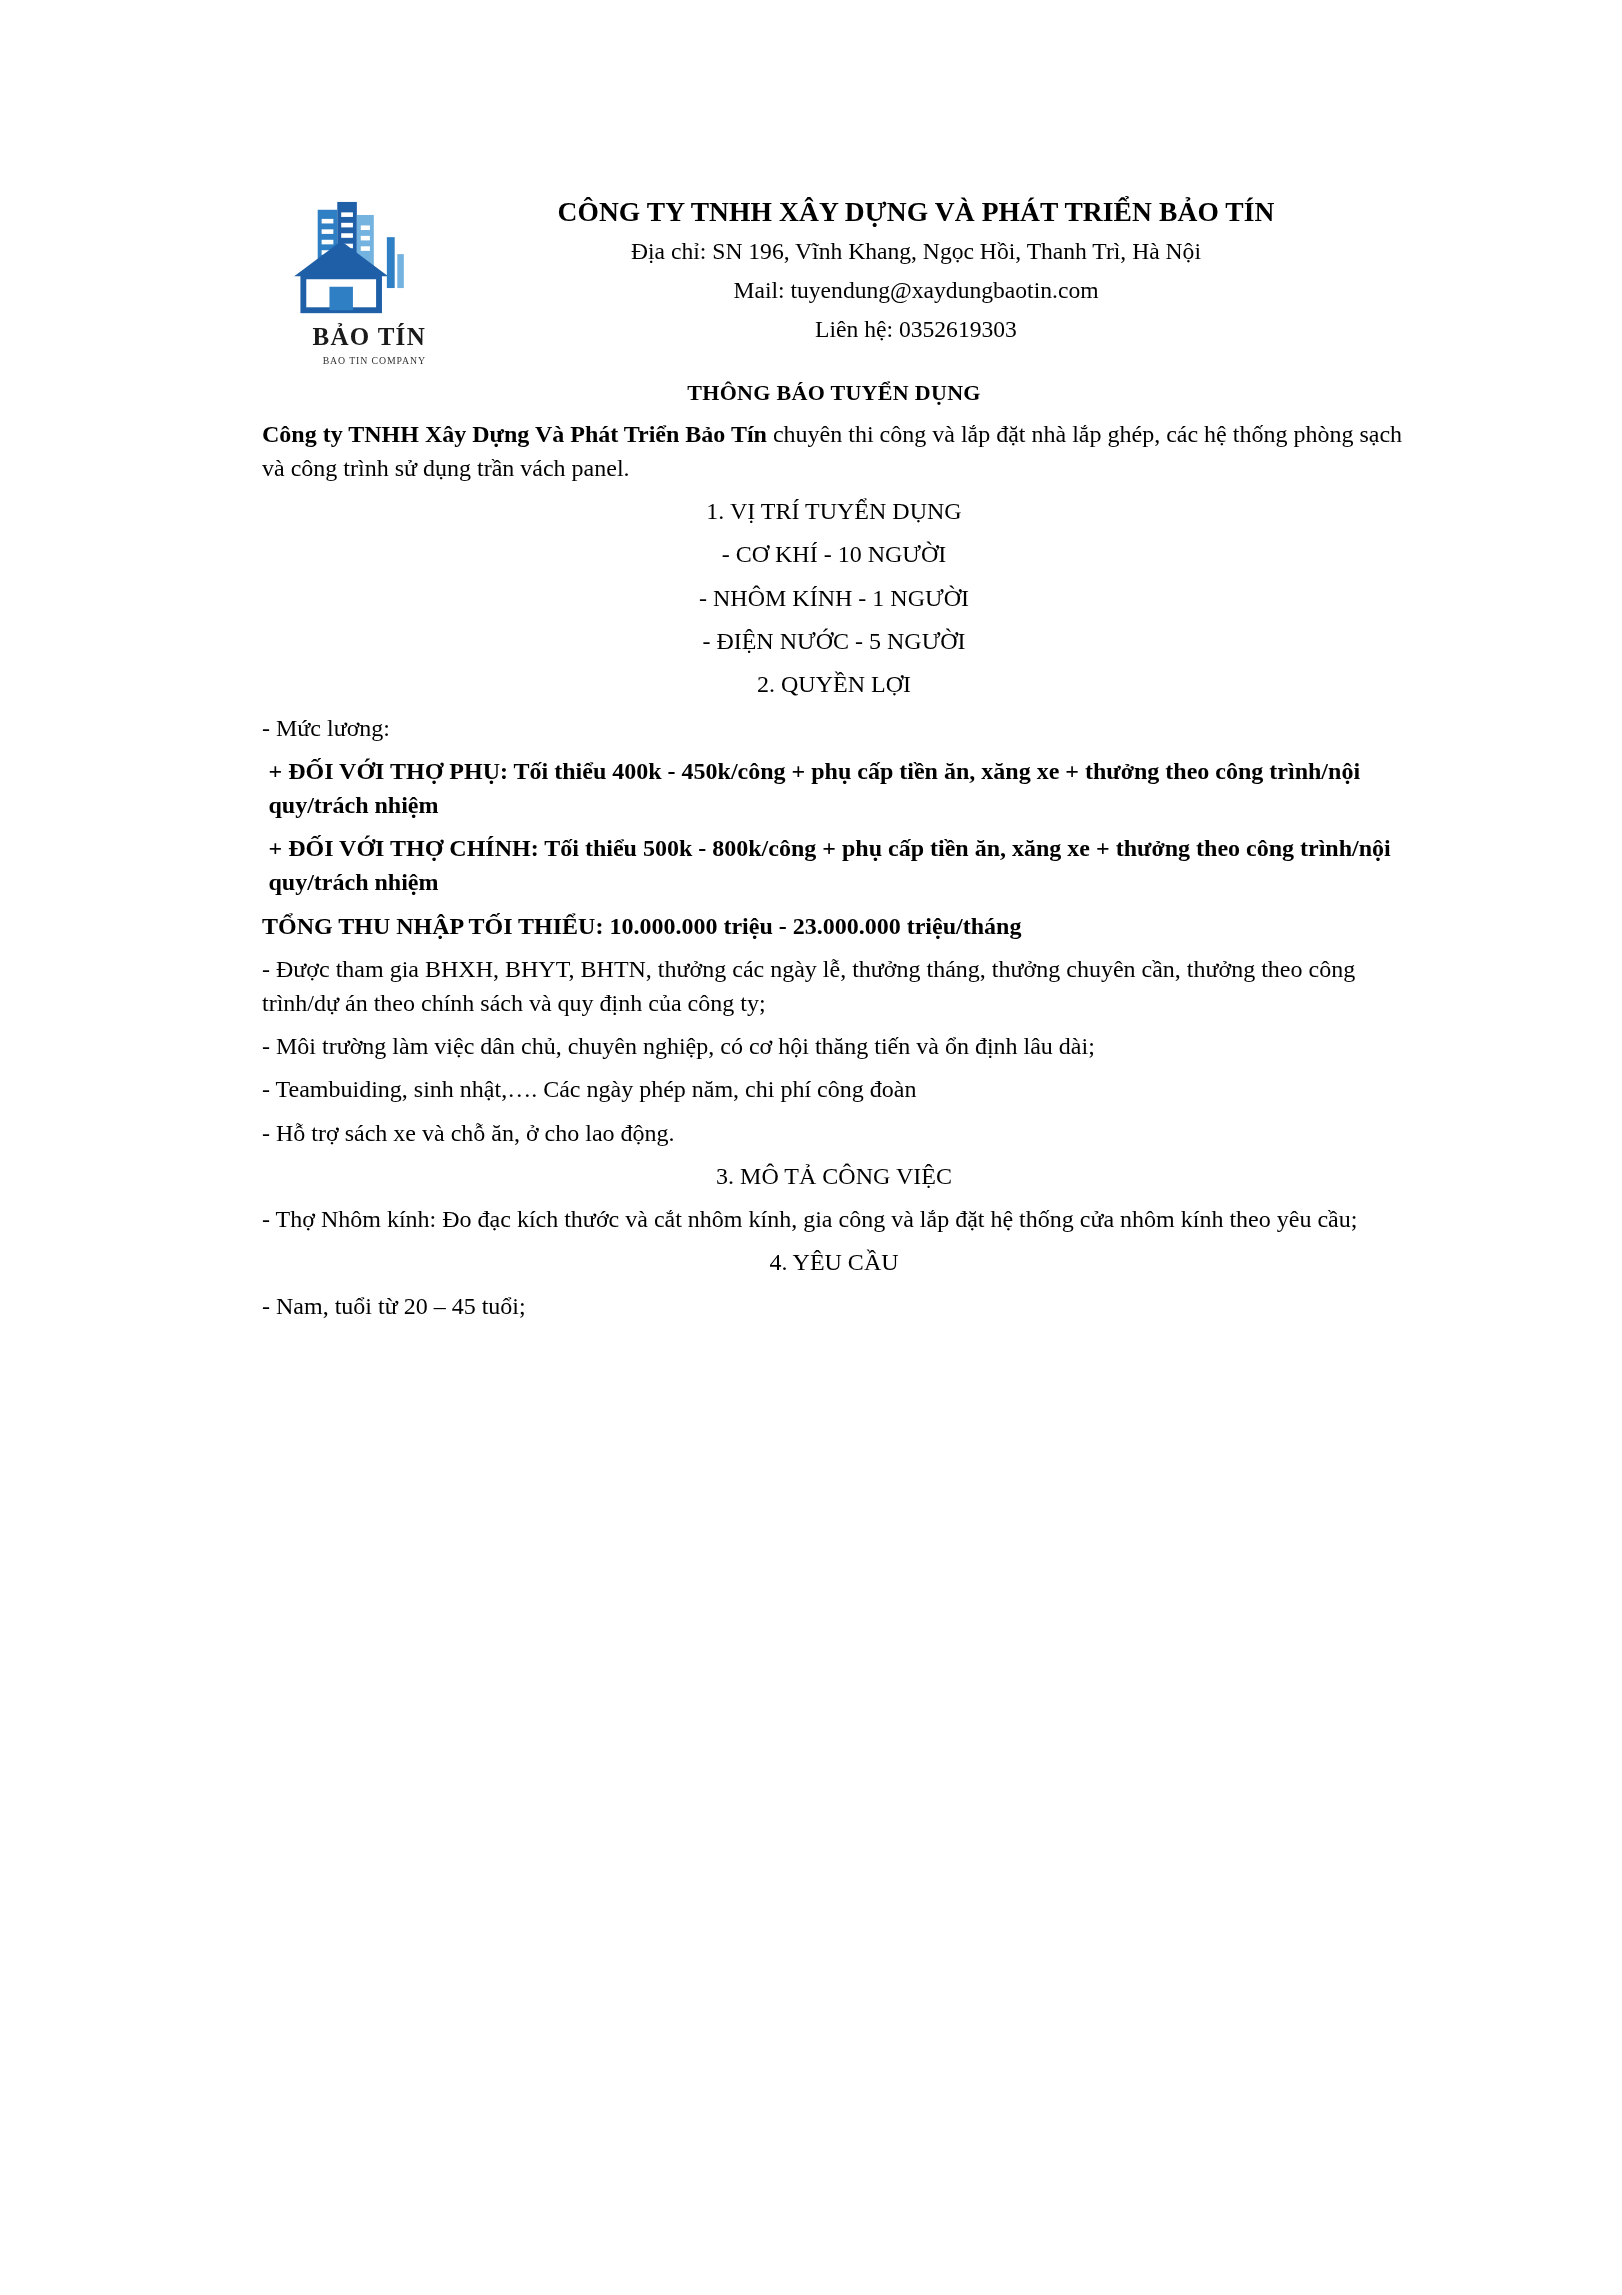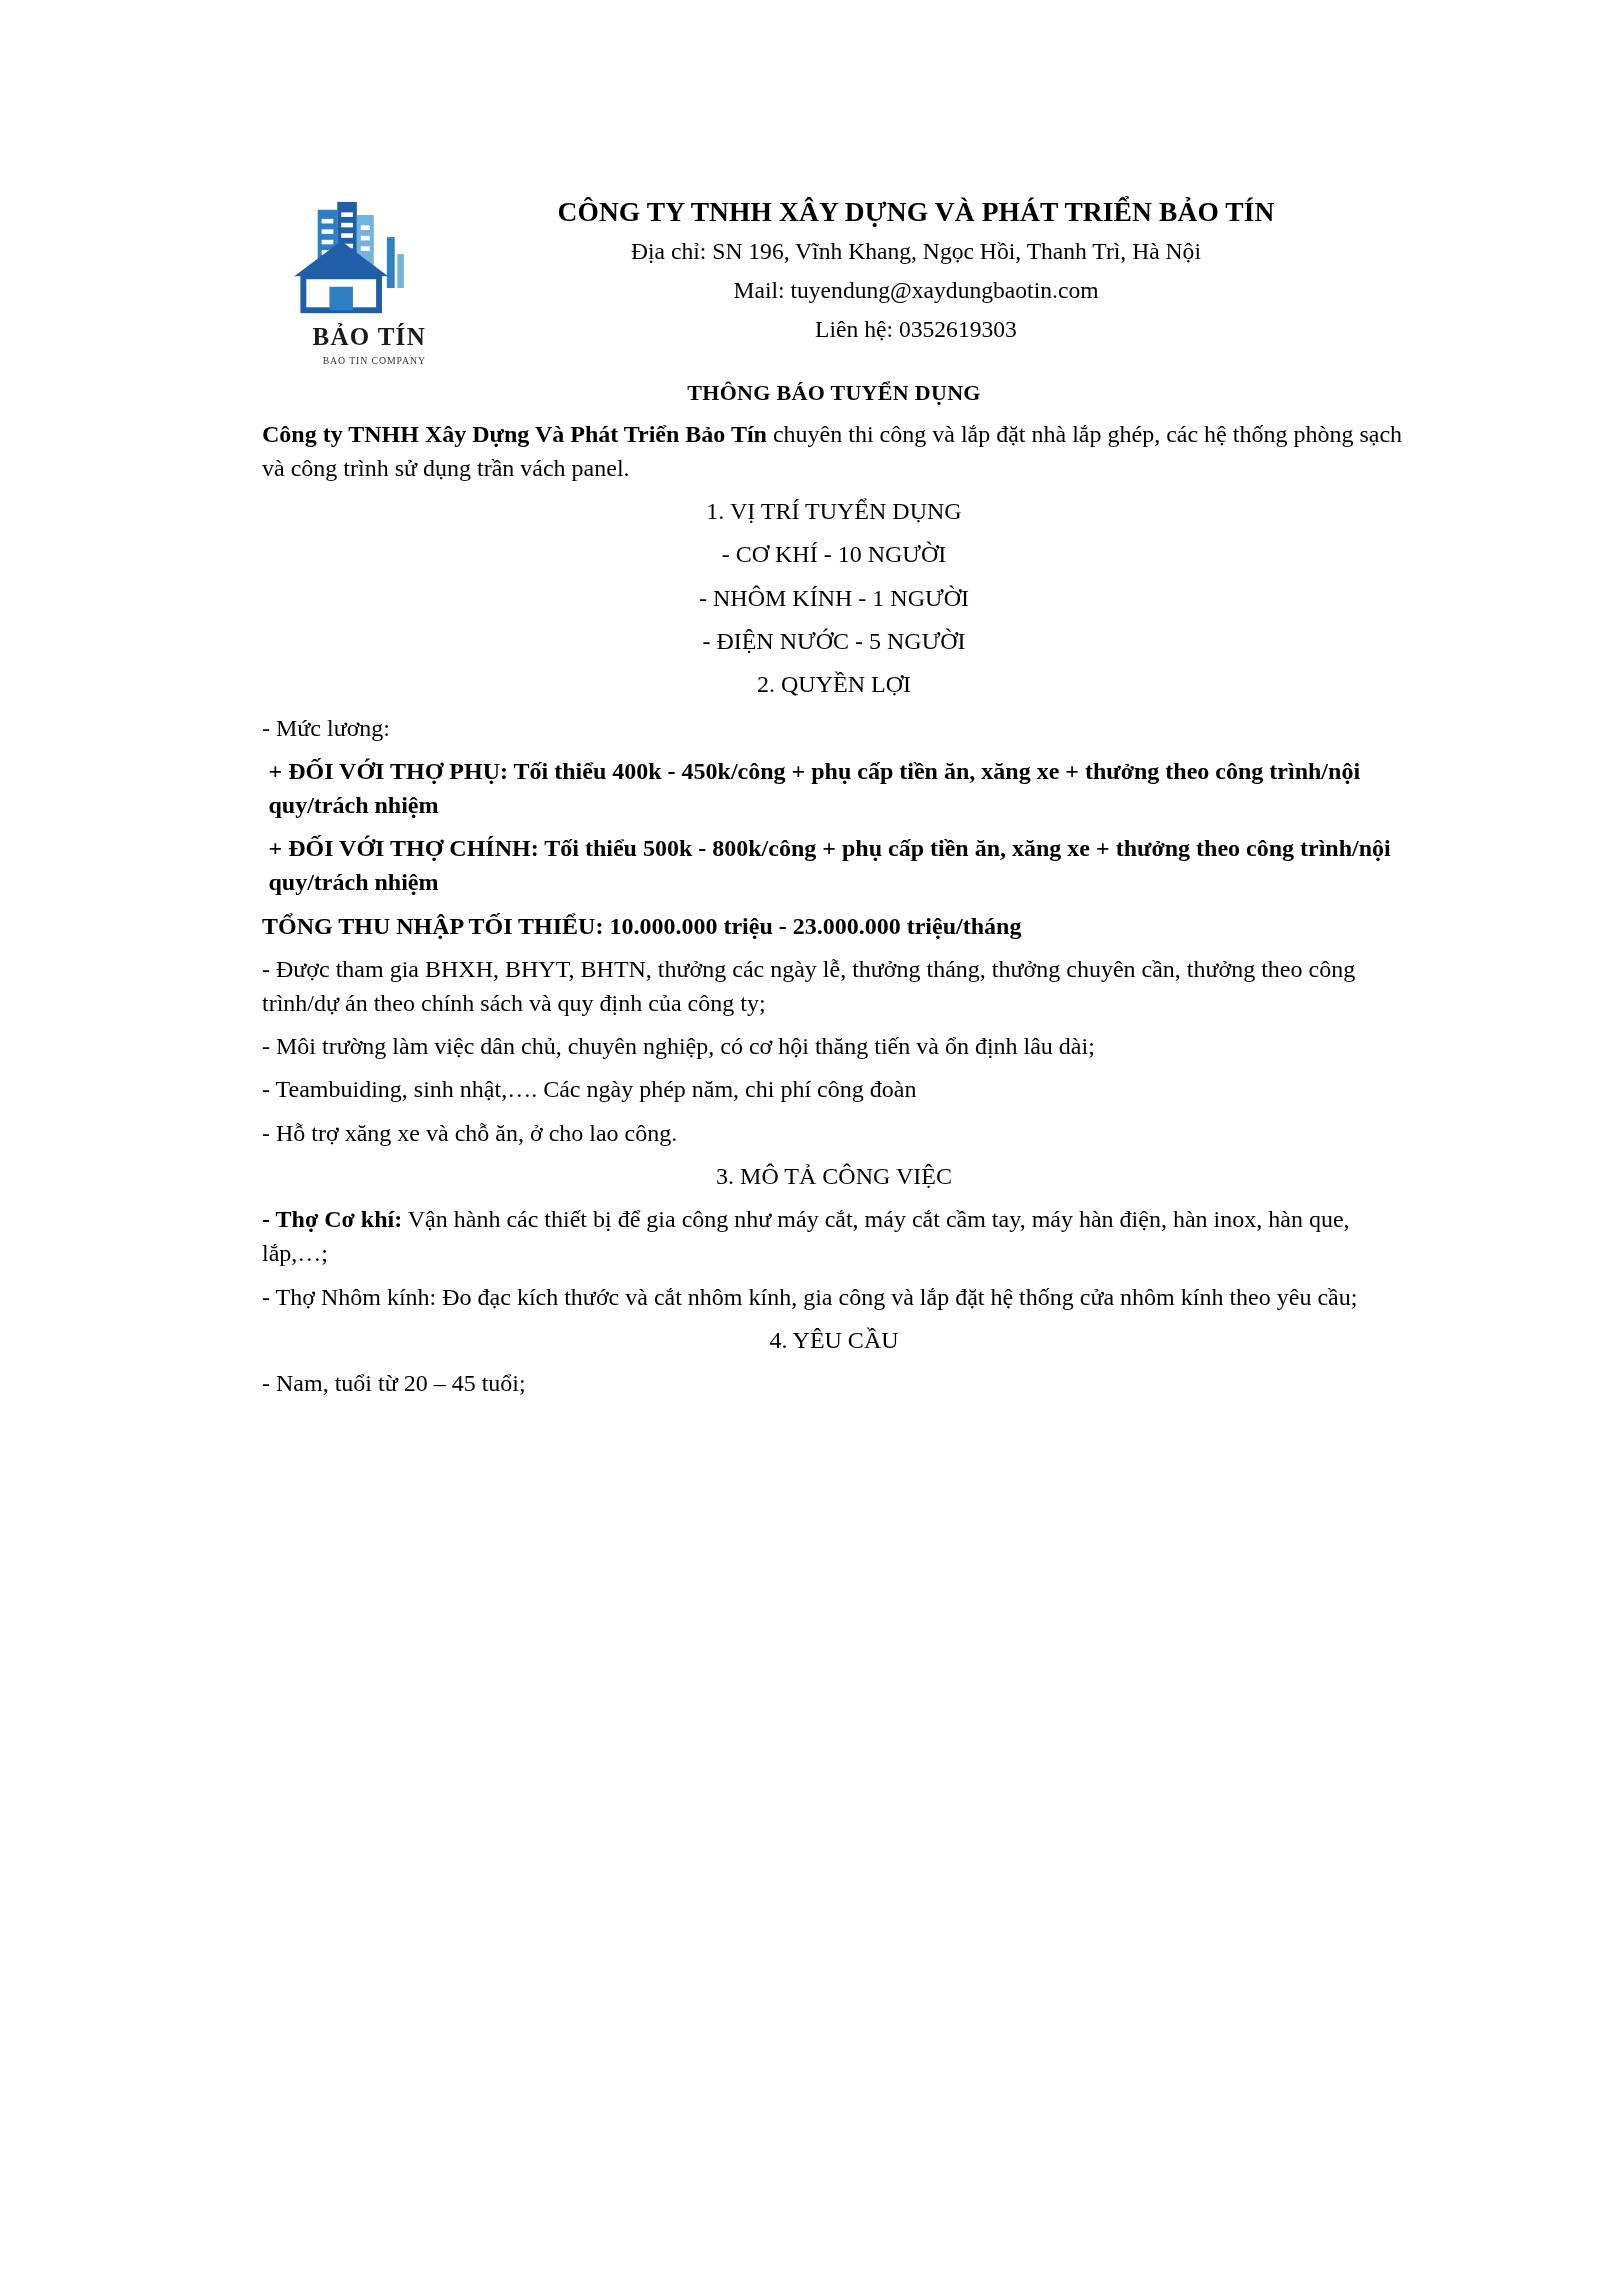--- a/index.html
+++ b/index.html
@@ -165,23 +165,22 @@
   <div class="heading">- ĐIỆN NƯỚC - 5 NGƯỜI</div>
 
   <div class="heading">2. QUYỀN LỢI</div>
   <p class="para">- Mức lương:</p>
   <div class="sub-bold indent-plus"> +  ĐỐI VỚI THỢ PHỤ: Tối thiểu 400k - 450k/công + phụ cấp tiền ăn, xăng xe + thưởng theo công trình/nội quy/trách nhiệm</div>
   <div class="sub-bold indent-plus"> + ĐỐI VỚI THỢ CHÍNH: Tối thiểu 500k - 800k/công + phụ cấp tiền ăn, xăng xe + thưởng theo công trình/nội quy/trách nhiệm</div>
   <div class="sub-bold">TỔNG THU NHẬP TỐI THIỂU: 10.000.000 triệu - 23.000.000 triệu/tháng</div>
   <p class="para">- Được tham gia BHXH, BHYT, BHTN, thưởng các ngày lễ, thưởng tháng, thưởng chuyên cần, thưởng theo công trình/dự án theo chính sách và quy định của công ty;</p>
   <p class="para">- Môi trường làm việc dân chủ, chuyên nghiệp, có cơ hội thăng tiến và ổn định lâu dài;</p>
   <p class="para">- Teambuiding, sinh nhật,…. Các ngày phép năm, chi phí công đoàn</p>
-  <p class="para">- Hỗ trợ xăng xe và chỗ ăn, ở cho lao công.</p>
+  <p class="para">- Hỗ trợ sách xe và chỗ ăn, ở cho lao động.</p>
 
   <div class="heading">3. MÔ TẢ CÔNG VIỆC</div>
-  <p class="para"><span class="b">- Thợ Cơ khí:</span><span> Vận hành các thiết bị để gia công như máy cắt, máy cắt cầm tay, máy hàn điện, hàn inox, hàn que, lắp,…;</span></p>
   <p class="para">- Thợ Nhôm kính: Đo đạc kích thước và cắt nhôm kính, gia công và lắp đặt hệ thống cửa nhôm kính theo yêu cầu;</p>
 
   <div class="heading">4. YÊU CẦU</div>
   <p class="para">- Nam, tuổi từ 20 – 45 tuổi;</p>
 
 </div>
 
 
 </body></html>

